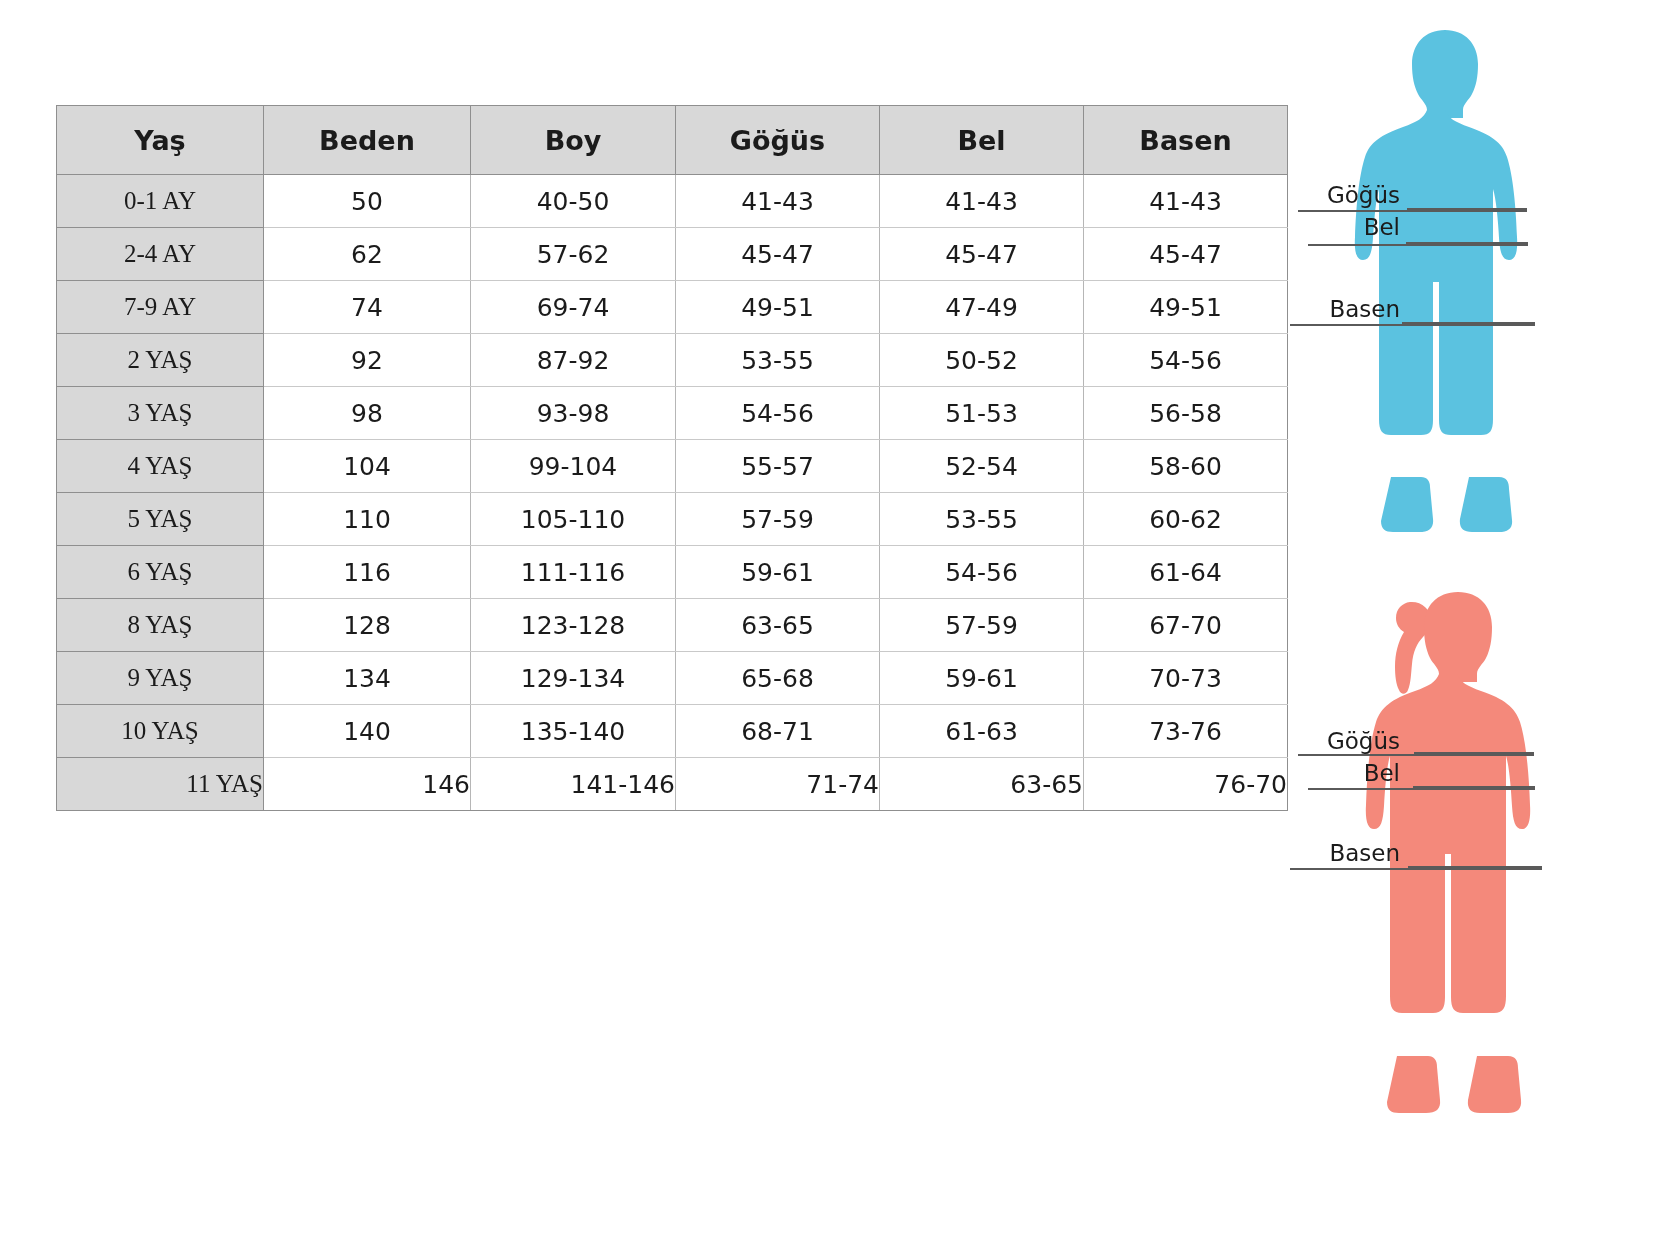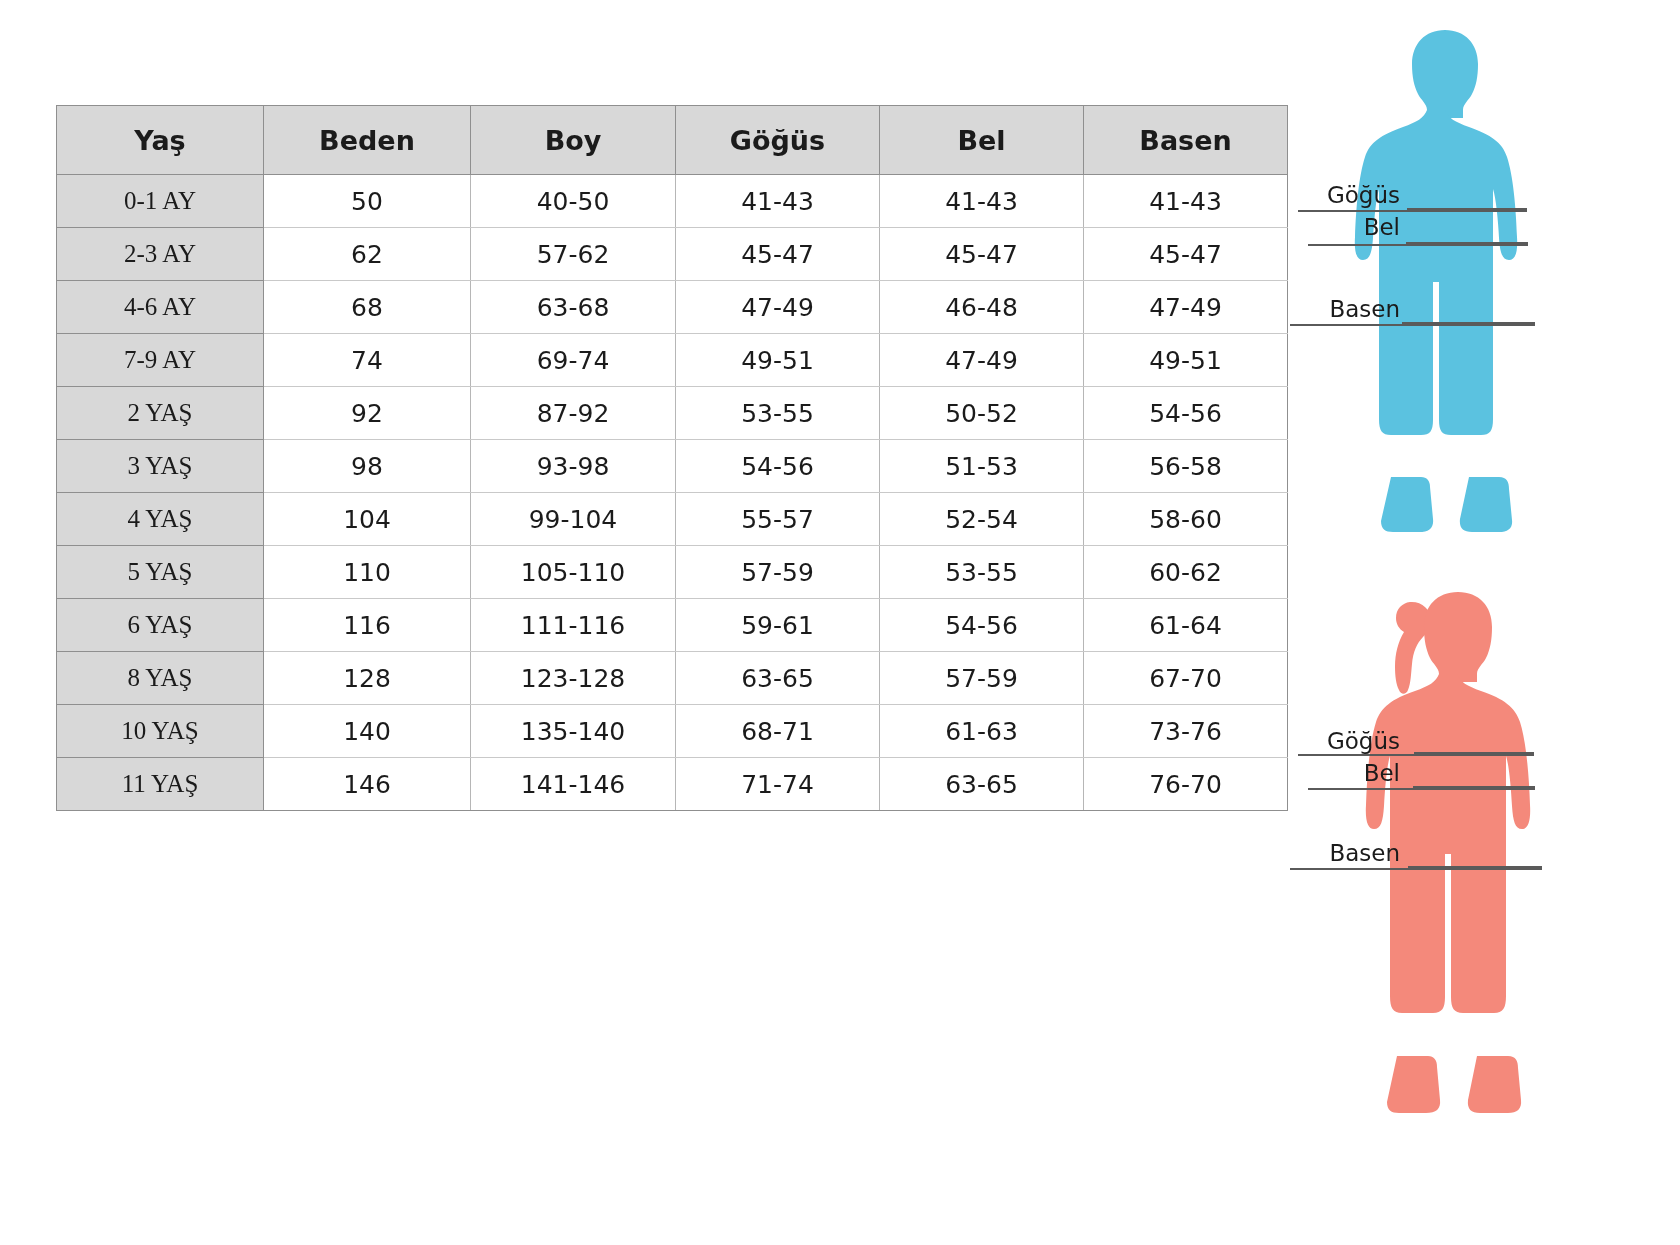--- a/index.html
+++ b/index.html
@@ -57,21 +57,21 @@
   }
   table.size-table tbody td {
     background: #ffffff;
     border-left-color: #b6b6b6;
     border-right-color: #b6b6b6;
     border-top-color: #c9c9c9;
     border-bottom-color: #c9c9c9;
   }
   table.size-table tbody tr td:first-child { border-left-color: #8f8f8f; }
   table.size-table tbody tr td:last-child  { border-right-color: #8f8f8f; }
-  table.size-table tbody tr:last-child td  { border-bottom-color: #8f8f8f; }
+  table.size-table tbody tr:last-child td  { border-bottom-color: #8f8f8f; text-align: right; }
   
   col.c0 { width: 207px; }
   col.c1 { width: 207px; }
   col.c2 { width: 205px; }
   col.c3 { width: 204px; }
   col.c4 { width: 204px; }
   col.c5 { width: 204px; }
 
   
   .figures {
@@ -148,34 +148,26 @@
       <tbody>
         <tr>
           <td>0-1 AY</td>
           <td>50</td>
           <td>40-50</td>
           <td>41-43</td>
           <td>41-43</td>
           <td>41-43</td>
         </tr>
         <tr>
-          <td>2-3 AY</td>
+          <td>2-4 AY</td>
           <td>62</td>
           <td>57-62</td>
           <td>45-47</td>
           <td>45-47</td>
           <td>45-47</td>
-        </tr>
-        <tr>
-          <td>4-6 AY</td>
-          <td>68</td>
-          <td>63-68</td>
-          <td>47-49</td>
-          <td>46-48</td>
-          <td>47-49</td>
         </tr>
         <tr>
           <td>7-9 AY</td>
           <td>74</td>
           <td>69-74</td>
           <td>49-51</td>
           <td>47-49</td>
           <td>49-51</td>
         </tr>
         <tr>
@@ -220,20 +212,28 @@
         </tr>
         <tr>
           <td>8 YAŞ</td>
           <td>128</td>
           <td>123-128</td>
           <td>63-65</td>
           <td>57-59</td>
           <td>67-70</td>
         </tr>
         <tr>
+          <td>9 YAŞ</td>
+          <td>134</td>
+          <td>129-134</td>
+          <td>65-68</td>
+          <td>59-61</td>
+          <td>70-73</td>
+        </tr>
+        <tr>
           <td>10 YAŞ</td>
           <td>140</td>
           <td>135-140</td>
           <td>68-71</td>
           <td>61-63</td>
           <td>73-76</td>
         </tr>
         <tr>
           <td>11 YAŞ</td>
           <td>146</td>

